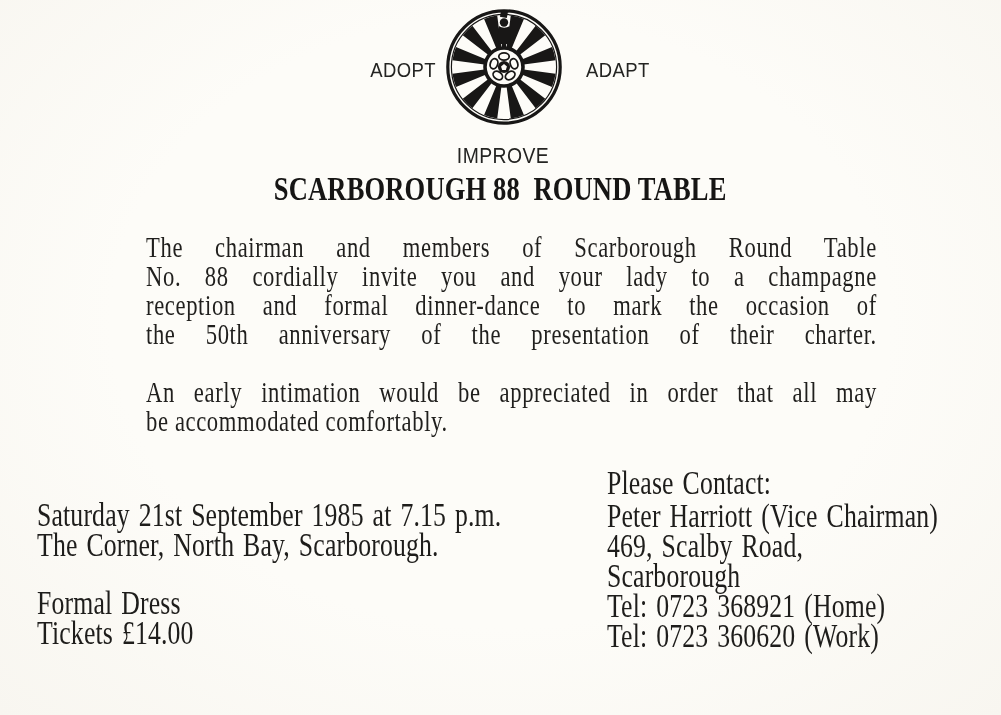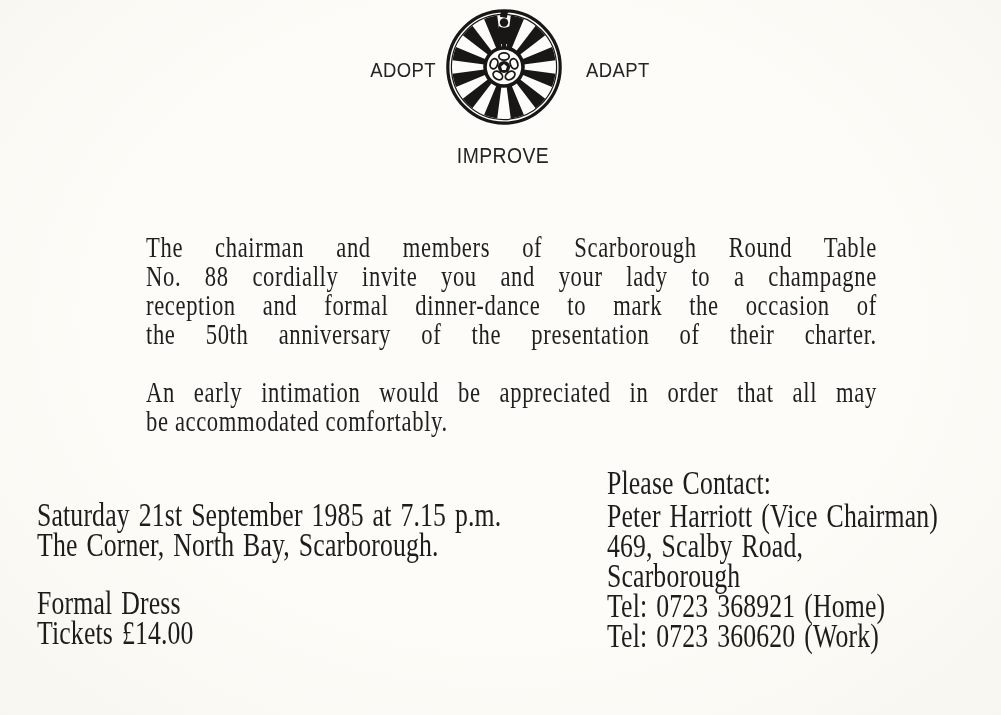--- a/index.html
+++ b/index.html
@@ -86,20 +86,23 @@
       <ellipse cx="59" cy="48.5" rx="5.2" ry="3.7" fill="#fdfcf8" stroke="#181716" stroke-width="1.8" transform="rotate(288 59 59)"></ellipse>
       <circle cx="59" cy="59" r="6.1" fill="#181716"></circle>
       <path d="M59,55.9 L61.95,58.54 60.82,62.01 57.18,62.01 56.05,58.54 Z" fill="#fdfcf8"></path>
     </g>
   </svg>
 
   <span class="logo-word w-adopt">ADOPT</span>
   <span class="logo-word w-adapt">ADAPT</span>
   <div class="logo-word w-improve">IMPROVE</div>
 
+  <div class="title-wrap">
+    <h1 class="title">SCARBOROUGH 88  ROUND TABLE</h1>
+  </div>
 
   <div class="body-copy">
     <div class="para">
       <div class="jline">The chairman and members of Scarborough Round Table</div>
       <div class="jline">No. 88 cordially invite you and your lady to a champagne</div>
       <div class="jline">reception and formal dinner-dance to mark the occasion of</div>
       <div class="jline">the 50th anniversary of the presentation of their charter.</div>
     </div>
     <div class="para para2">
       <div class="jline">An early intimation would be appreciated in order that all may</div>

